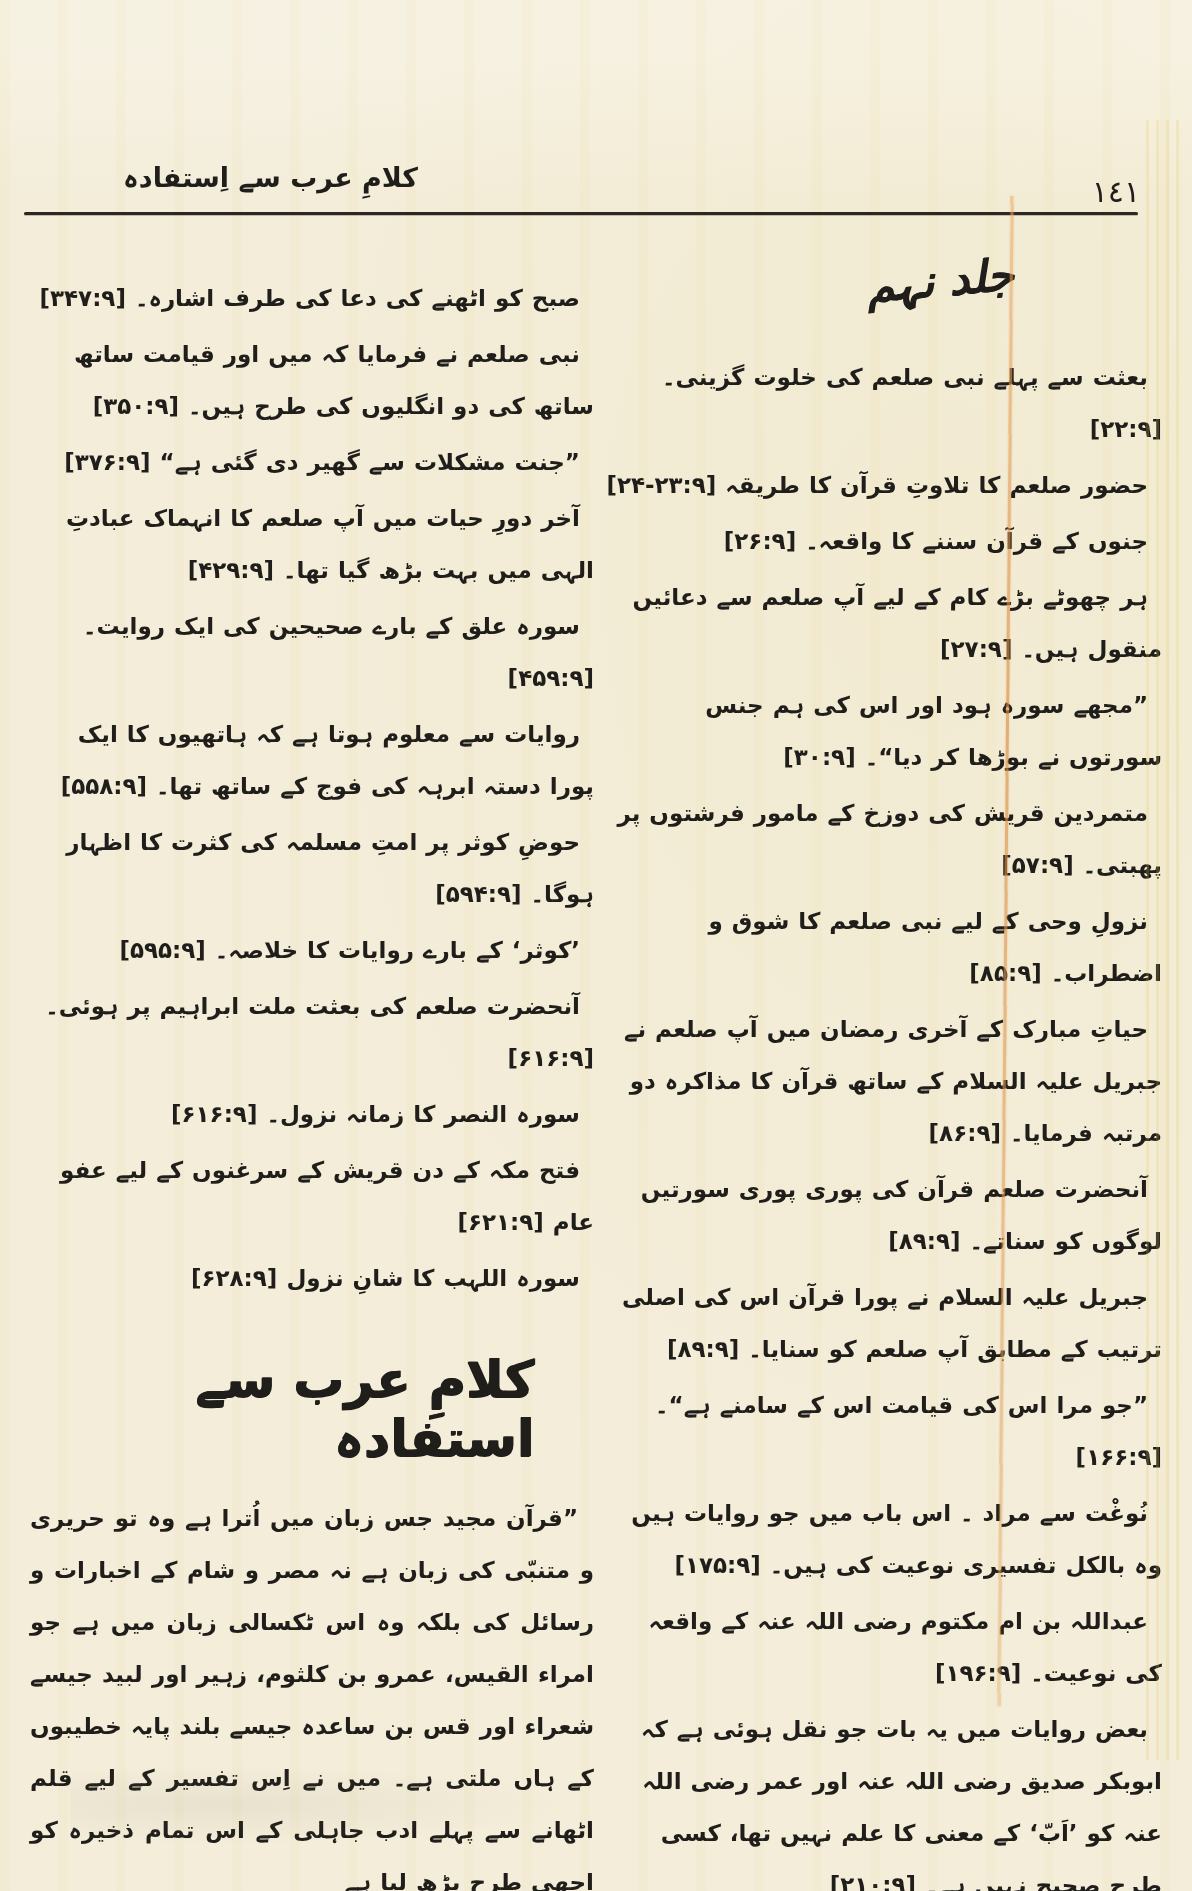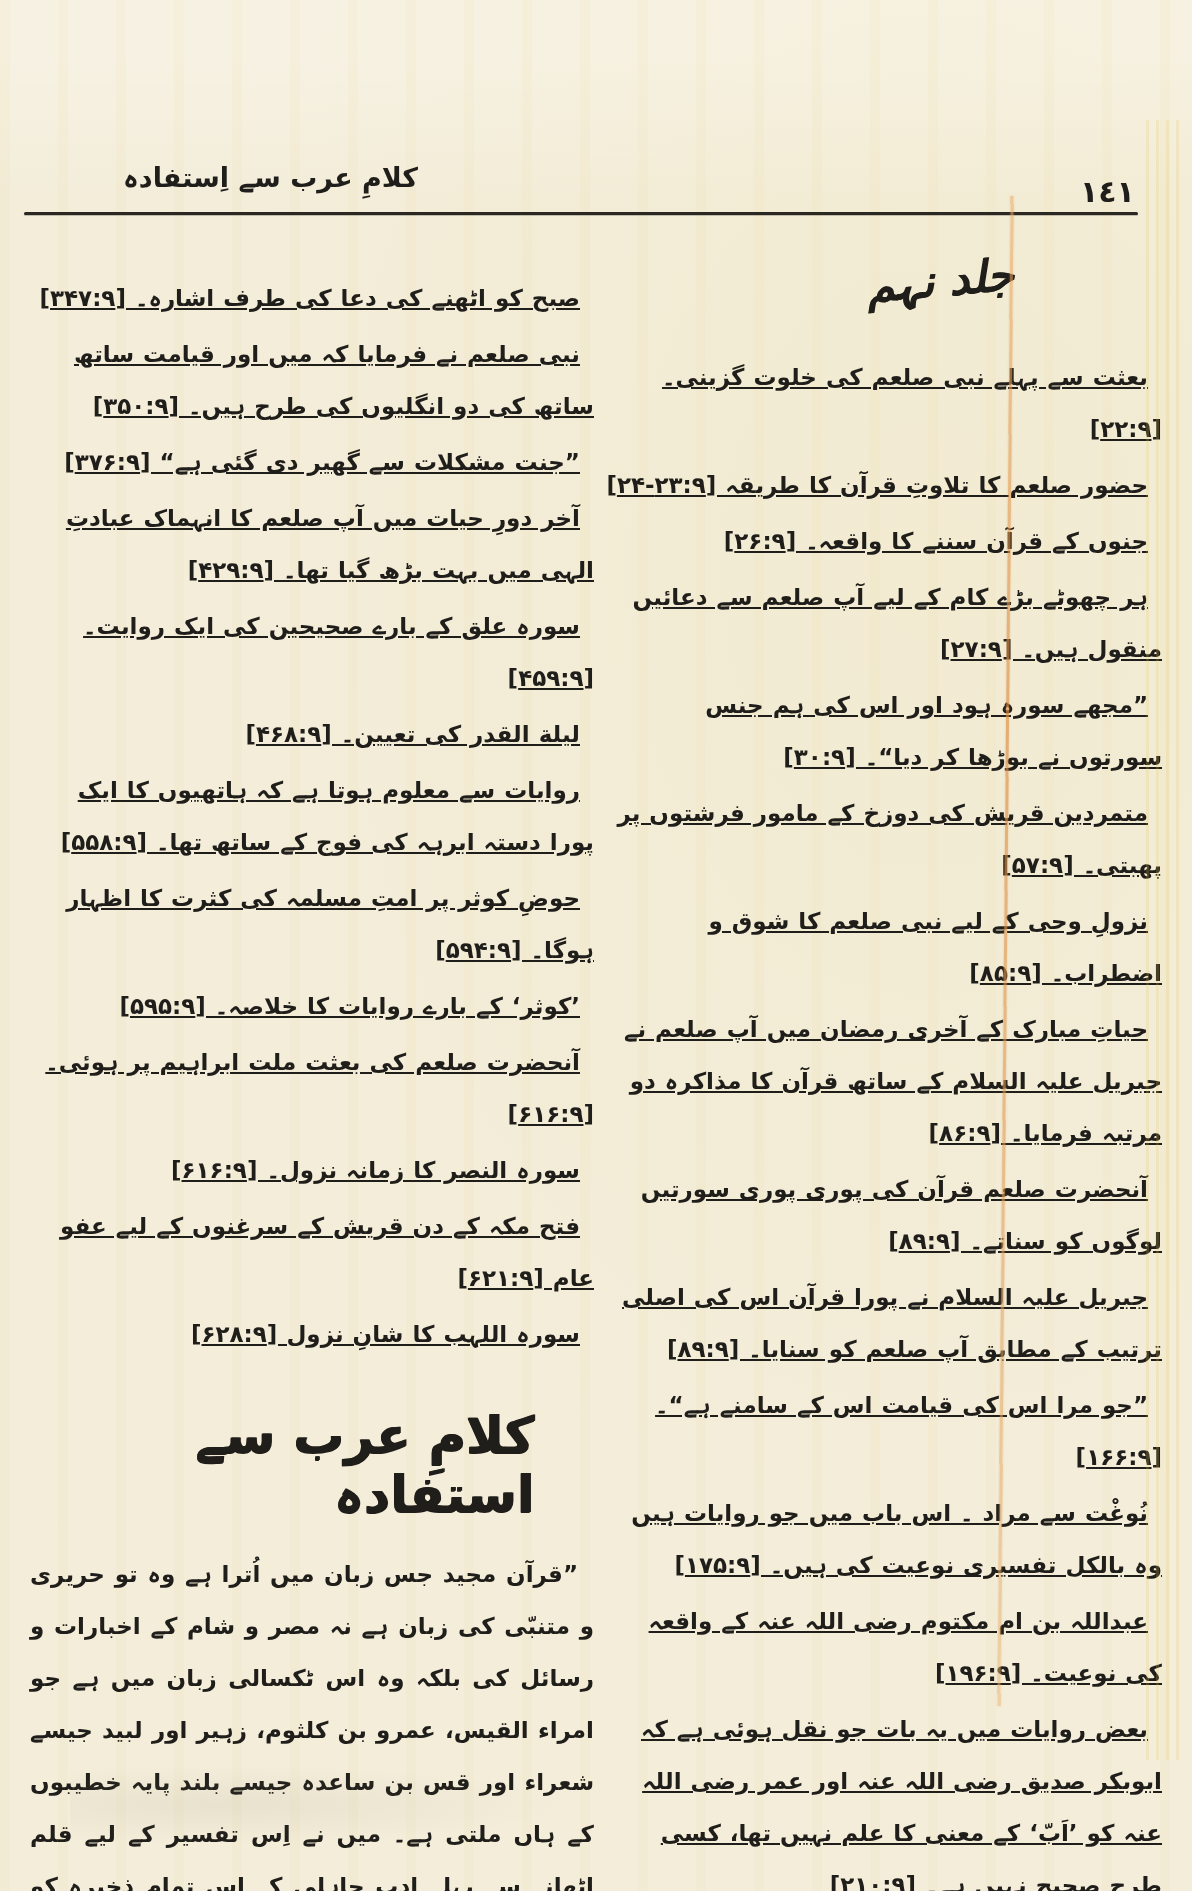--- a/index.html
+++ b/index.html
@@ -22,37 +22,36 @@
     background:#2b2823;border-radius:2px;
     box-shadow:0 1px 0 rgba(43,40,35,.25);
   }
   .running-title{
     position:absolute;left:118px;top:162px;width:300px;
     direction:rtl;text-align:right;
     font-size:27px;font-weight:bold;white-space:nowrap;
   }
   .page-number{
     position:absolute;left:1080px;top:174px;width:60px;
-    text-align:left;font-size:30px;font-weight:bold;letter-spacing:2px;
+    text-align:right;font-size:30px;font-weight:normal;letter-spacing:2px;
   }
   .col{position:absolute;direction:rtl;text-align:right}
   .col-right{left:598px;top:260px;width:564px}
   .col-left{left:30px;top:272px;width:564px}
   .volume-heading{
     margin:0 0 40px;padding-left:120px;
     font-size:44px;font-weight:bold;font-style:italic;
     text-align:center;letter-spacing:1px;
     transform:rotate(-5deg);
     text-shadow:0.7px 0 currentColor;
   }
   .entry{
     font-size:23px;font-weight:bold;line-height:52px;
     margin:0 0 4px;padding-left:6px;text-indent:14px;
     word-spacing:1px;
-    text-decoration:underline;
   }
   .section-heading{
     margin:46px 60px 24px 90px;
     font-size:51px;font-weight:bold;text-align:right;
     letter-spacing:1px;
     text-shadow:1.2px 0 currentColor, 0 0.8px currentColor;
   }
   .lead-paragraph{
     margin:0;font-size:23px;font-weight:bold;line-height:52px;
     text-align:justify;text-indent:16px;word-spacing:1px;
@@ -107,21 +106,20 @@
       </div>
   </section>
 
   <section class="col col-left">
     <div class="entries">
         <div class="entry">صبح کو اٹھنے کی دعا کی طرف اشارہ۔ [۳۴۷:۹]</div>
         <div class="entry">نبی صلعم نے فرمایا کہ میں اور قیامت ساتھ ساتھ کی دو انگلیوں کی طرح ہیں۔ [۳۵۰:۹]</div>
         <div class="entry">”جنت مشکلات سے گھیر دی گئی ہے“ [۳۷۶:۹]</div>
         <div class="entry">آخر دورِ حیات میں آپ صلعم کا انہماک عبادتِ الہی میں بہت بڑھ گیا تھا۔ [۴۲۹:۹]</div>
         <div class="entry">سورہ علق کے بارے صحیحین کی ایک روایت۔ [۴۵۹:۹]</div>
-        <div class="entry">لیلة القدر کی تعیین۔ [۴۶۸:۹]</div>
         <div class="entry">روایات سے معلوم ہوتا ہے کہ ہاتھیوں کا ایک پورا دستہ ابرہہ کی فوج کے ساتھ تھا۔ [۵۵۸:۹]</div>
         <div class="entry">حوضِ کوثر پر امتِ مسلمہ کی کثرت کا اظہار ہوگا۔ [۵۹۴:۹]</div>
         <div class="entry">’کوثر‘ کے بارے روایات کا خلاصہ۔ [۵۹۵:۹]</div>
         <div class="entry">آنحضرت صلعم کی بعثت ملت ابراہیم پر ہوئی۔ [۶۱۶:۹]</div>
         <div class="entry">سورہ النصر کا زمانہ نزول۔ [۶۱۶:۹]</div>
         <div class="entry">فتح مکہ کے دن قریش کے سرغنوں کے لیے عفو عام [۶۲۱:۹]</div>
         <div class="entry">سورہ اللہب کا شانِ نزول [۶۲۸:۹]</div>
       </div>
     <h1 class="section-heading">کلامِ عرب سے استفادہ</h1>
     <p class="lead-paragraph">”قرآن مجید جس زبان میں اُترا ہے وہ تو حریری و متنبّی کی زبان ہے نہ مصر و شام کے اخبارات و رسائل کی بلکہ وہ اس ٹکسالی زبان میں ہے جو امراء القیس، عمرو بن کلثوم، زہیر اور لبید جیسے شعراء اور قس بن ساعدہ جیسے بلند پایہ خطیبوں کے ہاں ملتی ہے۔ میں نے اِس تفسیر کے لیے قلم اٹھانے سے پہلے ادب جاہلی کے اس تمام ذخیرہ کو اچھی طرح پڑھ لیا ہے</p>

